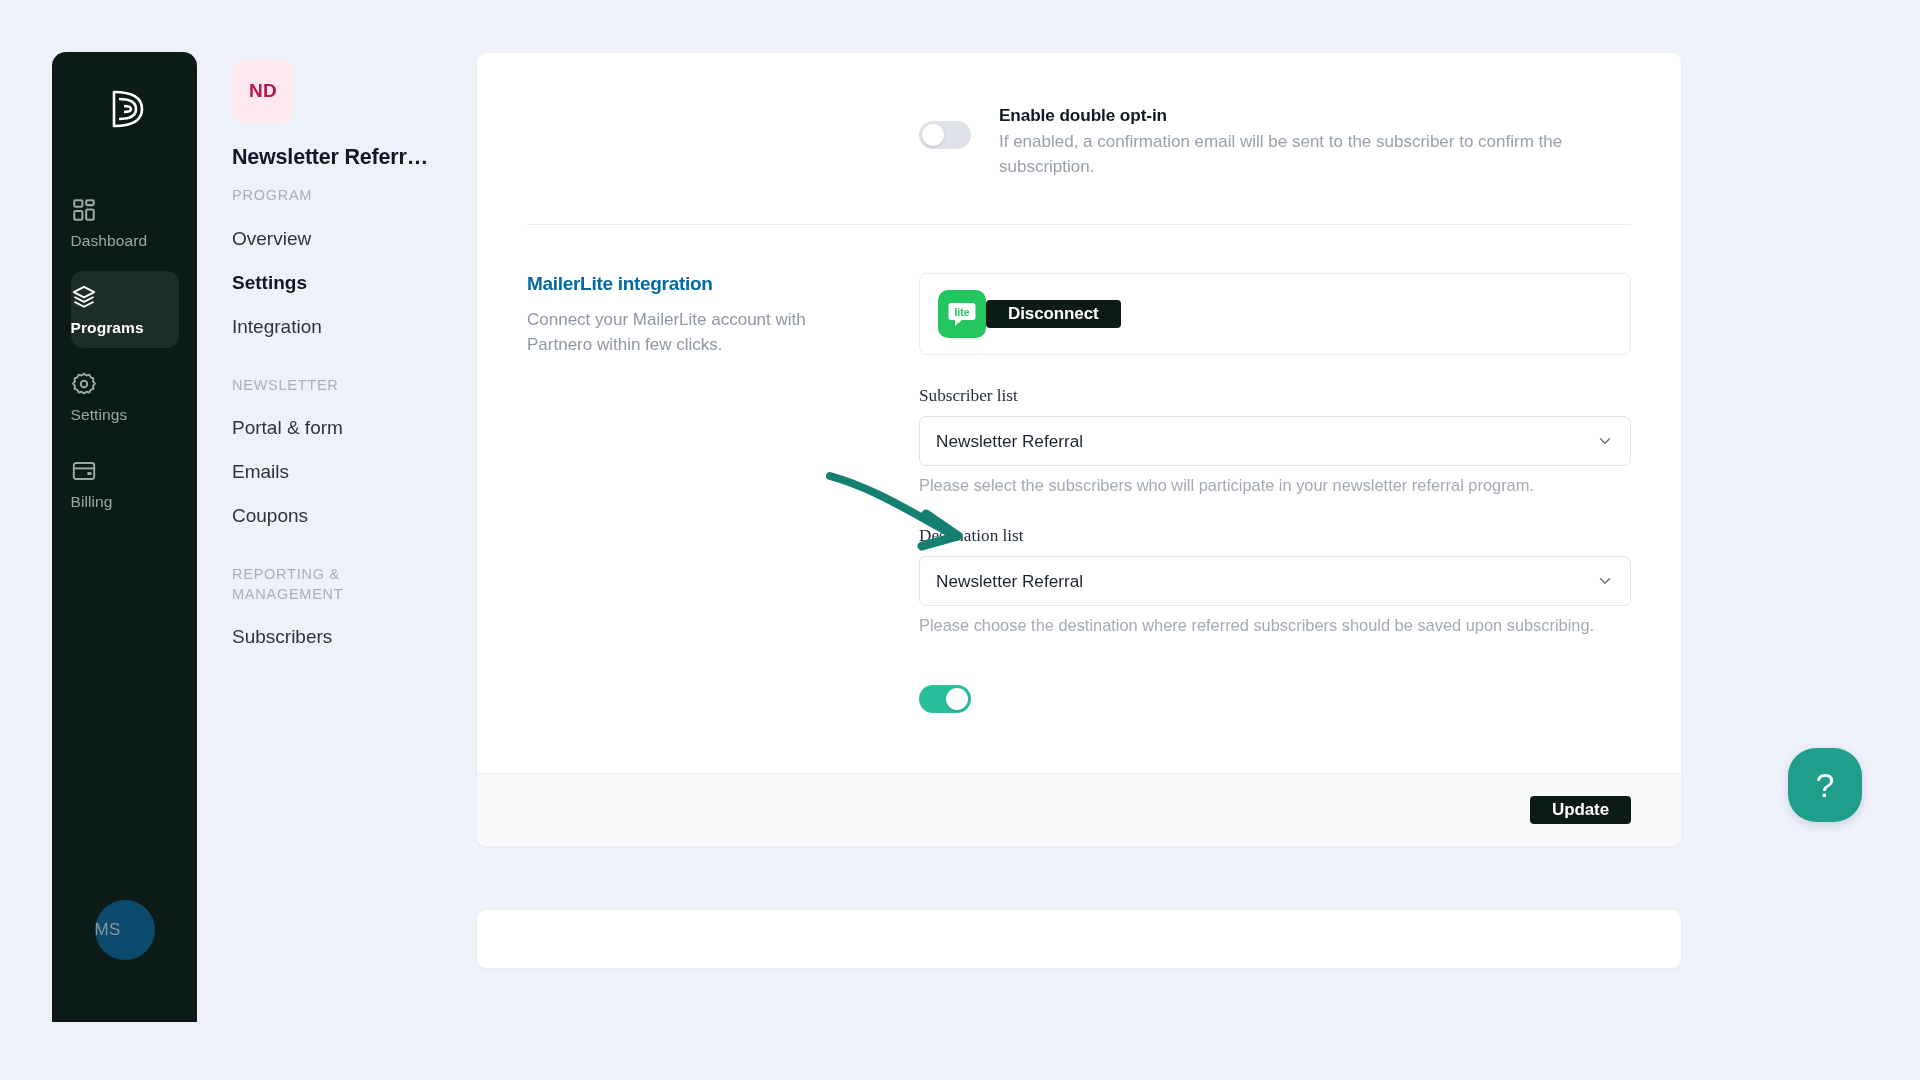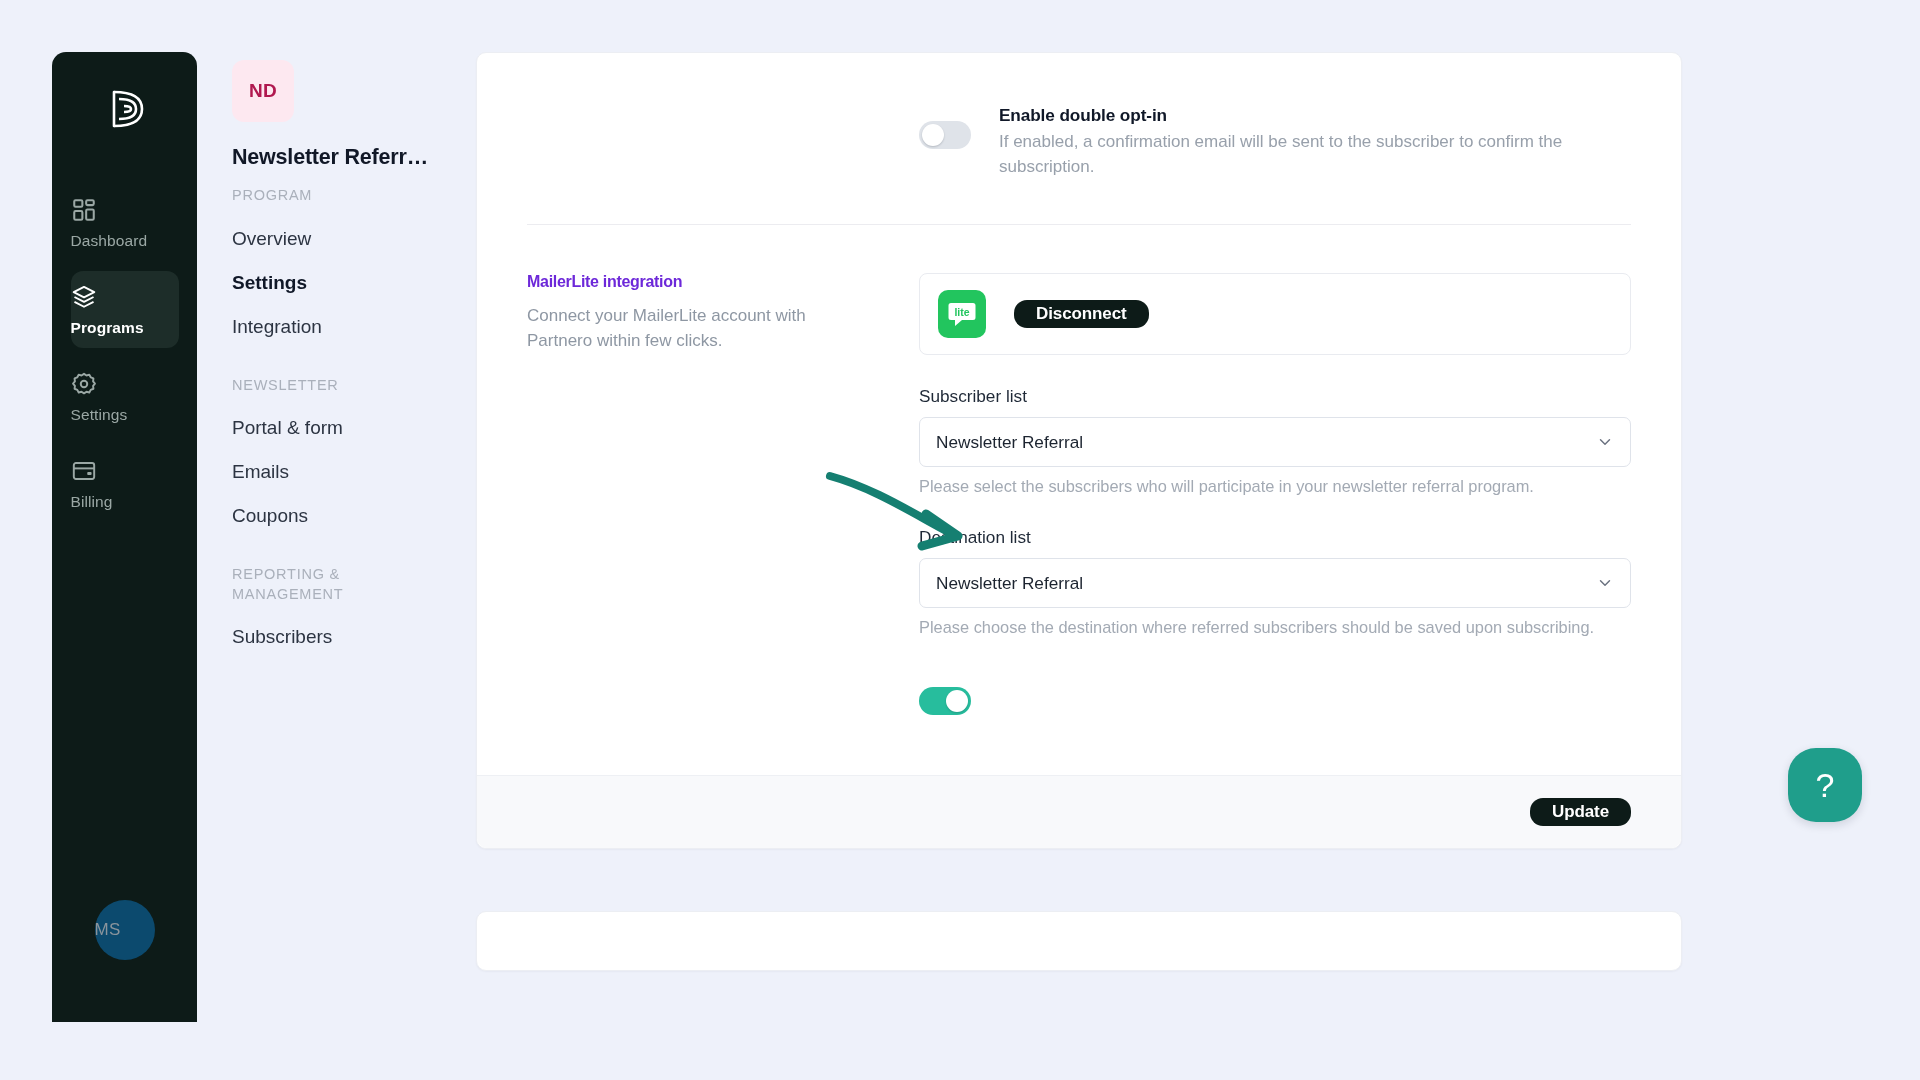--- a/index.html
+++ b/index.html
@@ -96,46 +96,45 @@
   .toggle.on  .knob { right: 3px; }
   .tg-text { margin-left: 28px; max-width: 642px; }
   .tg-title { font-size: 17.2px; font-weight: 700; color: #101828; letter-spacing: -.1px; }
   .tg-desc { margin-top: 4px; font-size: 17px; color: #98a0ab; line-height: 1.45; }
 
   .divider { height: 1px; background: #ececf0; margin: 45px 0 0 0; }
 
   
   .integration { display: flex; padding: 48px 0 60px; }
   .int-left { width: 392px; flex: none; padding-right: 40px; }
-  .int-title { font-size: 16px; font-weight: 700; color: #6d28d9; letter-spacing: -.3px; }
+  .int-title { font-size: 19px; font-weight: 700; color: #0369a1; letter-spacing: -.3px; }
   .int-sub { margin-top: 13px; font-size: 17px; color: #8e97a3; line-height: 1.43; max-width: 320px; }
   .int-right { flex: 1; }
 
   .connected-card {
     border: 1px solid #e9ebf0; border-radius: 8px;
     padding: 16px 18px;
     display: flex; align-items: center;
   }
   .ml-logo {
     width: 48px; height: 48px; border-radius: 10px;
     background: #22c55e; flex: none;
     display: flex; align-items: center; justify-content: center;
   }
   .connected-text { margin-left: 26px; font-size: 17.2px; color: #8b949f; flex: 1; }
   .btn-dark {
     background: #0d1b18; color: #fff; border: none;
-    border-radius: 13px; font-size: 17px; font-weight: 700;
+    border-radius: 4px; font-size: 17px; font-weight: 700;
     padding: 4px 22px; cursor: pointer;
     font-family: "Liberation Sans", sans-serif;
     letter-spacing: -.1px;
-    margin-left: 28px;
   }
 
   .field { margin-top: 31px; }
-  .field-label { font-size: 17.2px; color: #1f2937; }
+  .field-label { font-size: 17.2px; color: #1f2937; font-family: Liberation Serif, serif; }
   .select-box {
     margin-top: 10px; height: 50px;
     border: 1px solid #dfe3ea; border-radius: 7px;
     background: #fff; display: flex; align-items: center;
     padding: 0 16px; cursor: pointer; gap: 39px;
   }
   .select-val { flex: 1; font-size: 17.2px; color: #1c2430; }
   .chev { width: 18px; height: 18px; flex: none; }
   .field-help { margin-top: 10px; font-size: 16.4px; color: #a3aab4; }
 

